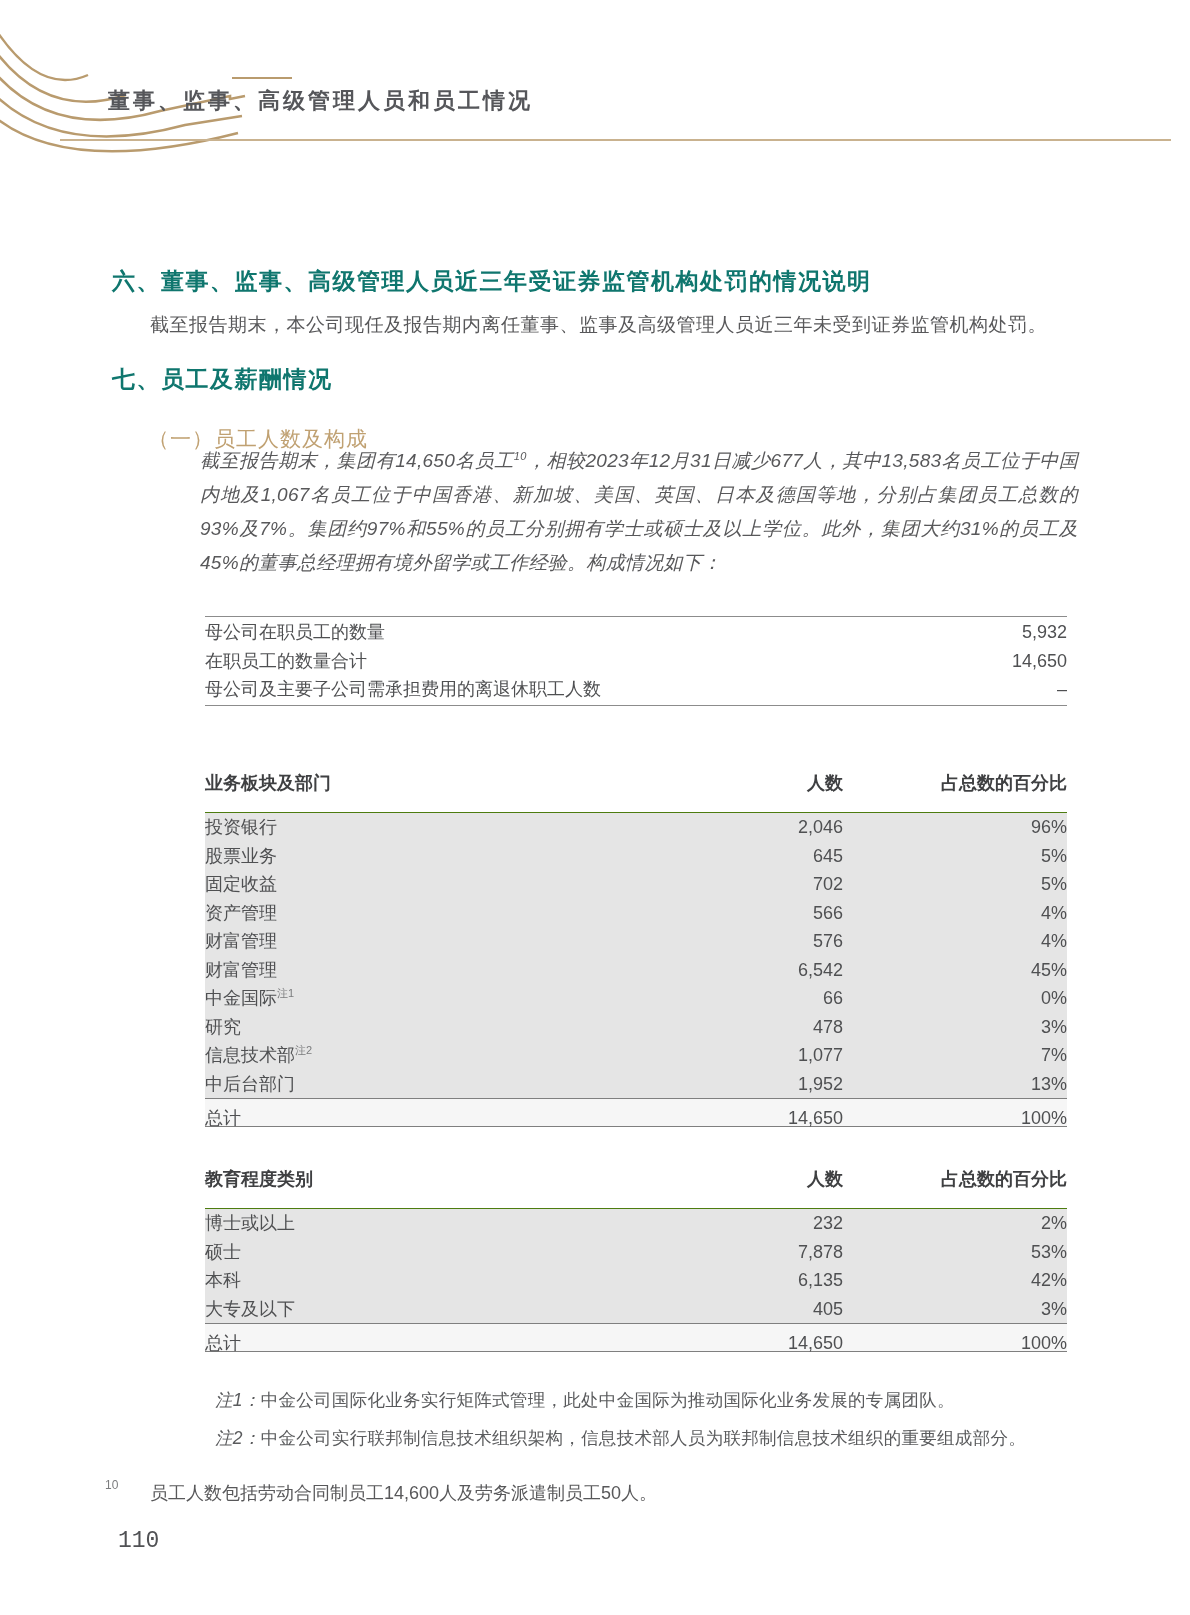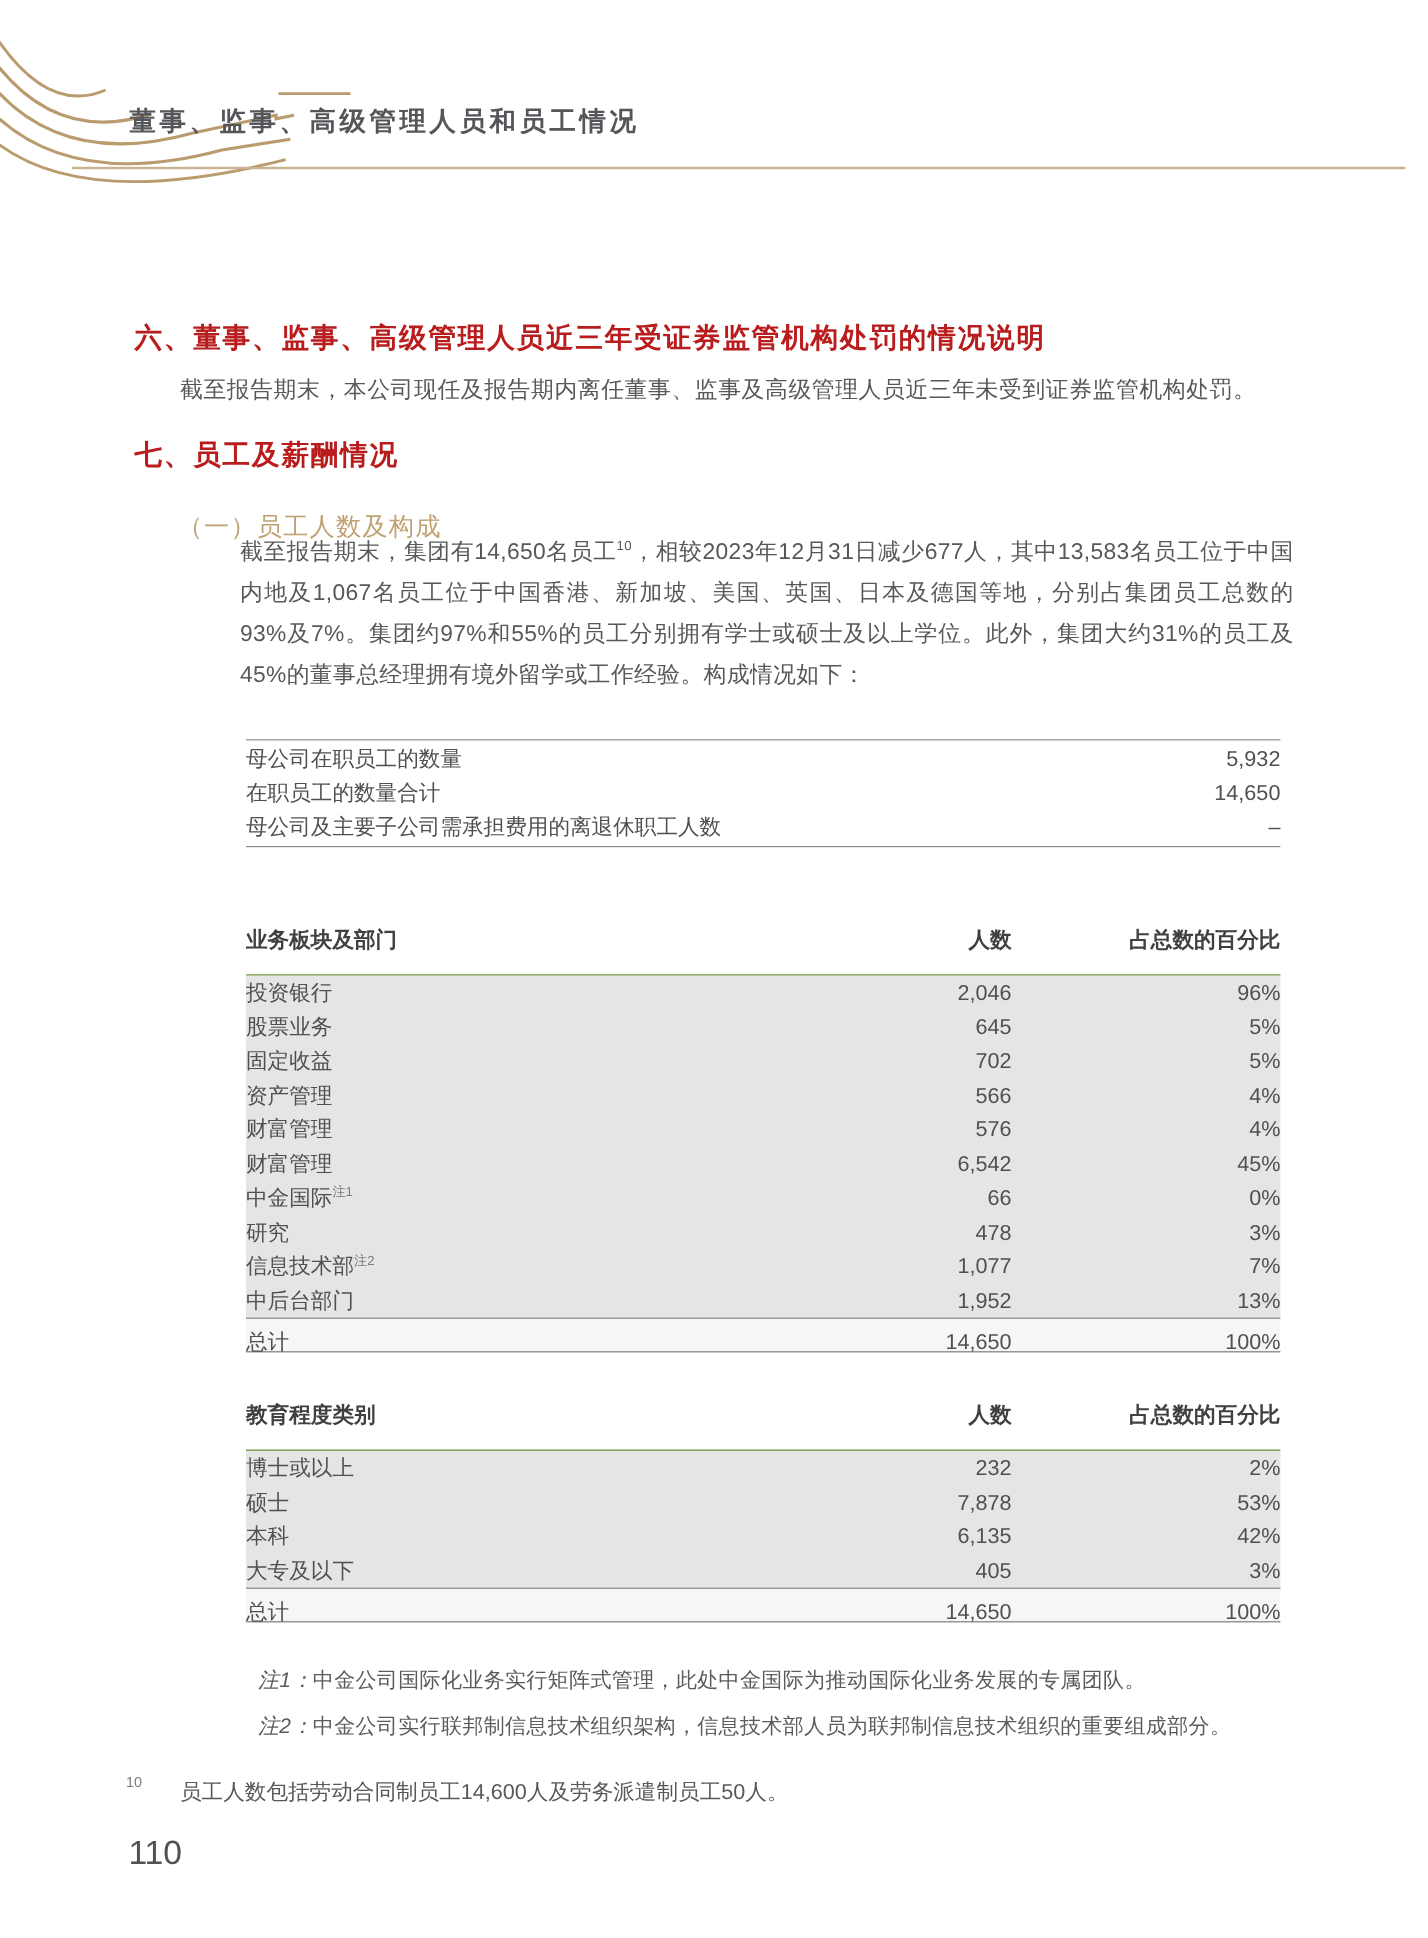--- a/index.html
+++ b/index.html
@@ -19,32 +19,32 @@
     font-family:"Liberation Serif","DejaVu Serif",serif;
     font-size:22px; font-weight:600; letter-spacing:3px; color:#55565A;
   }
   .gold-rule {
     position:absolute; left:60px; top:139px; width:1130px; height:2px;
     background:#C9B28F;
   }
   
   .sec-heading {
     position:absolute; left:112px;
-    font-size:23px; font-weight:bold; color:#b91c1c; letter-spacing:1.5px;
+    font-size:23px; font-weight:bold; color:#0f766e; letter-spacing:1.5px;
   }
   .sec6-heading { top:266px; }
   .sec6-body { position:absolute; left:150px; top:312px; font-size:19px; letter-spacing:0.5px; }
   .sec7-heading { top:364px; }
   .sub-heading {
     position:absolute; left:148px; top:425px;
     font-size:21px; color:#C0A172; letter-spacing:1px;
   }
   .main-para {
     position:absolute; left:200px; top:444px; width:878px;
-    font-size:19px; line-height:34px; text-align:justify; letter-spacing:0.3px;
+    font-size:19px; line-height:34px; text-align:justify; letter-spacing:0.3px;font-style:italic;
   }
   sup.fn { font-size:11px; vertical-align:super; line-height:0; }
   
   .tbl { position:absolute; left:205px; width:862px; font-size:18px; color:#4F5052; }
   .t1 { top:616px; border-top:1px solid #8C8C8C; border-bottom:1px solid #8C8C8C; padding:1px 0; }
   .t1 .row { display:flex; justify-content:space-between; height:28.5px; line-height:28.5px; }
   .thead { display:grid; grid-template-columns:1fr 200px 224px; font-weight:bold;
            line-height:30px; padding-bottom:14px; border-bottom:1px solid #4d7c0f; color:#3F4042;}
   .thead .c2, .thead .c3 { text-align:right; }
   .tbody .row, .trow { display:grid; grid-template-columns:1fr 200px 224px;
@@ -57,23 +57,23 @@
   .t3 { top:1164px; }
   sup.note-ref { font-size:11px; vertical-align:super; line-height:0; color:#7B7C7E; }
   
   .note { position:absolute; left:215px; font-size:17.5px; color:#5A5B5D; letter-spacing:0.3px; }
   .note-1 { top:1388px; }
   .note-2 { top:1426px; }
   .note-label { font-style:italic; }
   .footnote-ref { position:absolute; left:105px; top:1478px; font-size:12px; color:#7B7C7E; }
   .footnote-text { position:absolute; left:150px; top:1481px; font-size:18px; }
   .page-number {
-    position:absolute; left:107px; top:1528px;
-    font-family:Liberation Sans, sans-serif;
-    font-size:28px; color:#505154;
+    position:absolute; left:118px; top:1528px;
+    font-family:Liberation Mono, monospace;
+    font-size:23px; color:#505154;
   }
 </style>
 </head>
 <body>
 
 <div class="page">
 
   <svg class="swoosh" viewBox="0 0 310 135" fill="none" xmlns="http://www.w3.org/2000/svg">
     <path d="M -4 12 Q 40 78 88 57" stroke="#B99B6E" stroke-width="2.4"></path>
     <path d="M -4 34 Q 48 102 126 77" stroke="#B99B6E" stroke-width="2.6"></path>

